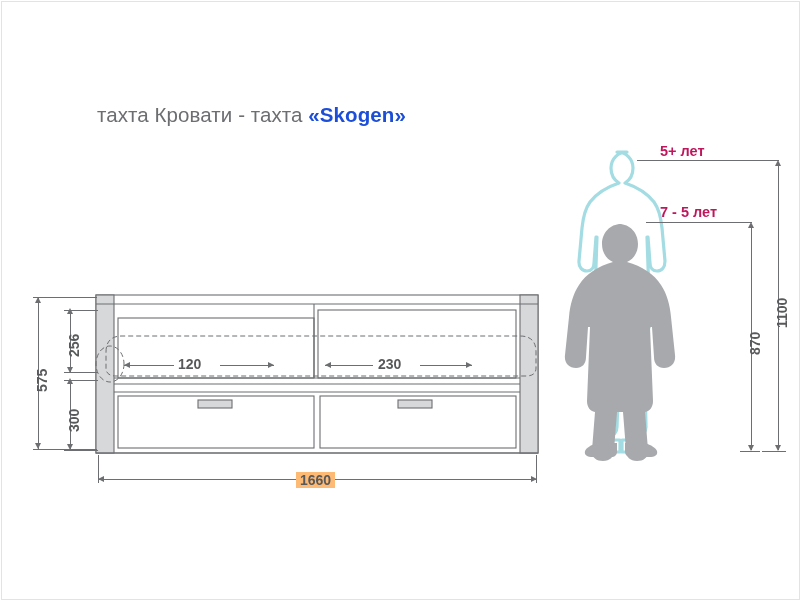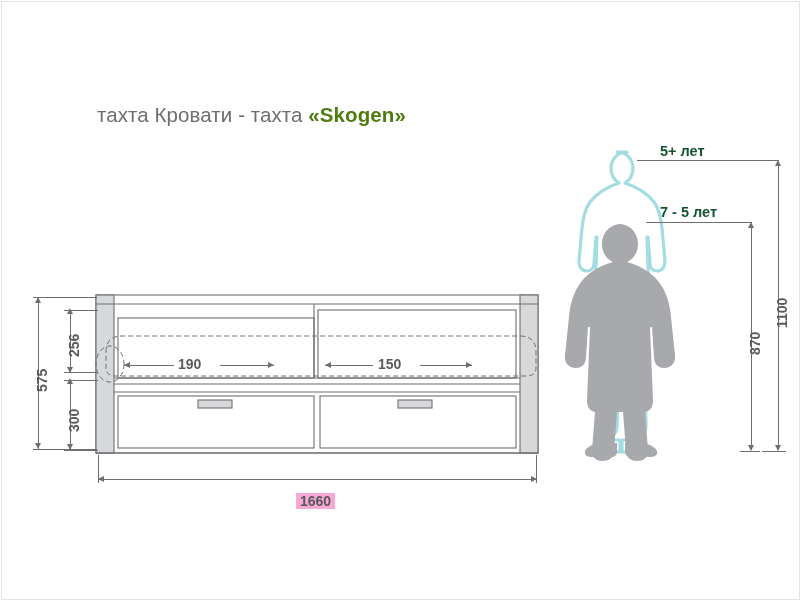--- a/index.html
+++ b/index.html
@@ -36,21 +36,21 @@
     position: absolute;
     left: 97px;
     top: 103px;
     font-size: 20.5px;
     color: #6d6e71;
     white-space: nowrap;
     letter-spacing: 0.1px;
   }
   .title .brand {
     font-weight: bold;
-    color: #4d7c0f;
+    color: #1d4ed8;
   }
 
   
   .ln {                   
     position: absolute;
     background: #6d6e71;
   }
   .ln-h { height: 1px; }
   .ln-v { width: 1px; }
 
@@ -62,21 +62,21 @@
     white-space: nowrap;
   }
   .dim-lbl.rot {
     transform: rotate(-90deg);
     transform-origin: left top;
   }
   .age-lbl {
     position: absolute;
     font-size: 14.5px;
     font-weight: bold;
-    color: #14532d;
+    color: #be185d;
     white-space: nowrap;
   }
 
   
   .arw {
     position: absolute;
     width: 0; height: 0;
   }
   .arw-l { border-top: 3px solid transparent; border-bottom: 3px solid transparent; border-right: 6px solid #6d6e71; }
   .arw-r { border-top: 3px solid transparent; border-bottom: 3px solid transparent; border-left: 6px solid #6d6e71; }
@@ -151,36 +151,36 @@
 
   <div class="ln ln-v" style="left:70px; top:380px; height:70px;"></div>
   <div class="arw arw-u" style="left:67px; top:378px;"></div>
   <div class="arw arw-d" style="left:67px; top:444px;"></div>
   <div class="ln ln-h" style="left:64px; top:380px; width:34px;"></div>
   <div class="ln ln-h" style="left:64px; top:450px; width:34px;"></div>
   <div class="dim-lbl rot" style="left:66px; top:432px;">300</div>
 
   <div class="ln ln-h" style="left:124px; top:365px; width:50px;"></div>
   <div class="arw arw-l" style="left:124px; top:362px;"></div>
-  <div class="dim-lbl" style="left:178px; top:356px;">190</div>
+  <div class="dim-lbl" style="left:178px; top:356px;">120</div>
   <div class="ln ln-h" style="left:220px; top:365px; width:54px;"></div>
   <div class="arw arw-r" style="left:268px; top:362px;"></div>
 
   <div class="ln ln-h" style="left:325px; top:365px; width:48px;"></div>
   <div class="arw arw-l" style="left:325px; top:362px;"></div>
-  <div class="dim-lbl" style="left:378px; top:356px;">150</div>
+  <div class="dim-lbl" style="left:378px; top:356px;">230</div>
   <div class="ln ln-h" style="left:420px; top:365px; width:52px;"></div>
   <div class="arw arw-r" style="left:466px; top:362px;"></div>
 
   <div class="ln ln-v" style="left:98px; top:455px; height:28px;"></div>
   <div class="ln ln-v" style="left:536px; top:455px; height:28px;"></div>
   <div class="ln ln-h" style="left:98px; top:479px; width:438px;"></div>
   <div class="arw arw-l" style="left:98px; top:476px;"></div>
   <div class="arw arw-r" style="left:531px; top:476px;"></div>
-  <div class="dim-lbl" style="left:296px; top:493px; background:#f9a8d4; padding:0 4px;">1660</div>
+  <div class="dim-lbl" style="left:296px; top:472px; background:#fdba74; padding:0 4px;">1660</div>
 
   <svg id="people" width="800" height="600" viewBox="0 0 800 600">
 
     <g fill="none" stroke="#a3dce2" stroke-width="3.2" stroke-linejoin="round">
       <path d="M627 152
                c-9 0 -16 7 -16 16
                c0 7 3 12 8 15
                c-12 4 -22 10 -29 19
                c-5 7 -7 16 -8 26
                l-3 33

